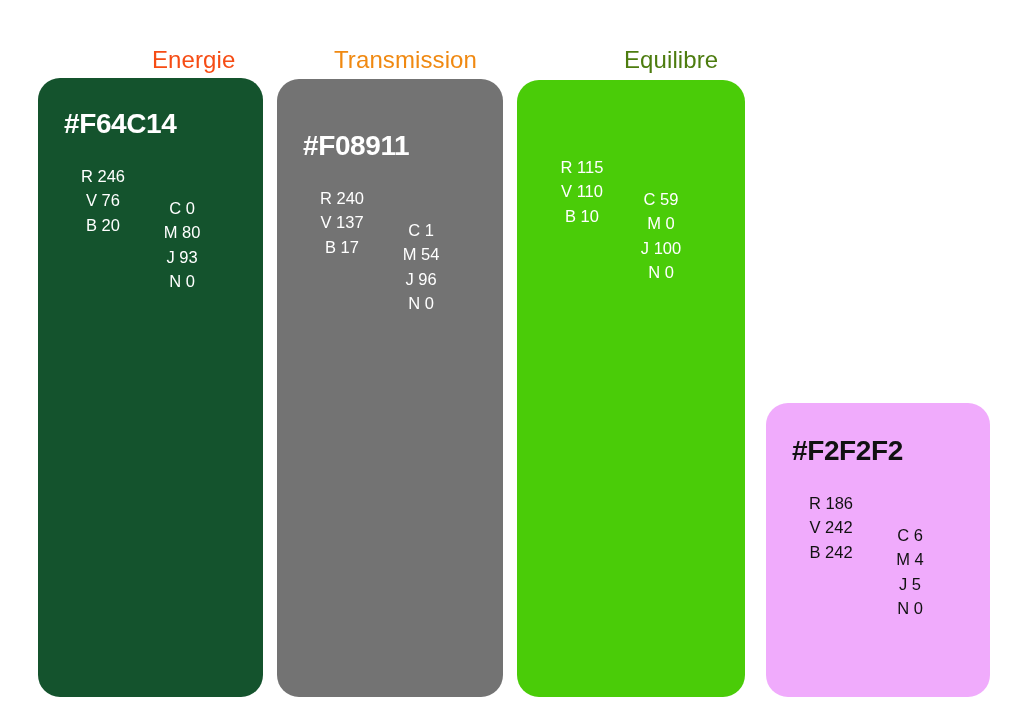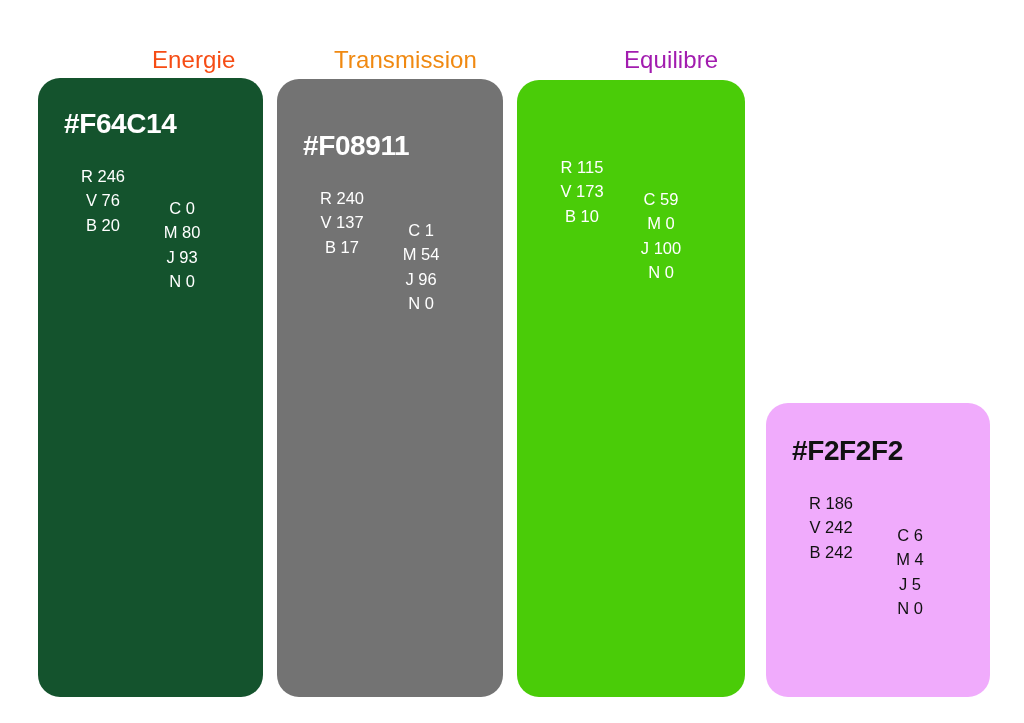--- a/index.html
+++ b/index.html
@@ -120,28 +120,28 @@
         <div class="values-col cmyk">
           <span class="row">C 1</span>
           <span class="row">M 54</span>
           <span class="row">J 96</span>
           <span class="row">N 0</span>
         </div>
       </div>
     </div>
   </div>
 
-  <div class="card-label" style="left: 624px; top: 48px; color: #a21caf; text-align: center;">Equilibre</div>
+  <div class="card-label" style="left: 624px; top: 48px; color: #4d7c0f; text-align: center;">Equilibre</div>
 
   <div class="swatch on-dark" style="left:517px; top:80px; width:228px; height:617px; background:#4ACC08;">
     <div class="swatch-inner" style="top:75px;">
       <div class="values">
         <div class="values-col rgb">
           <span class="row">R 115</span>
-          <span class="row">V 173</span>
+          <span class="row">V 110</span>
           <span class="row">B 10</span>
         </div>
         <div class="values-col cmyk">
           <span class="row">C 59</span>
           <span class="row">M 0</span>
           <span class="row">J 100</span>
           <span class="row">N 0</span>
         </div>
       </div>
     </div>

